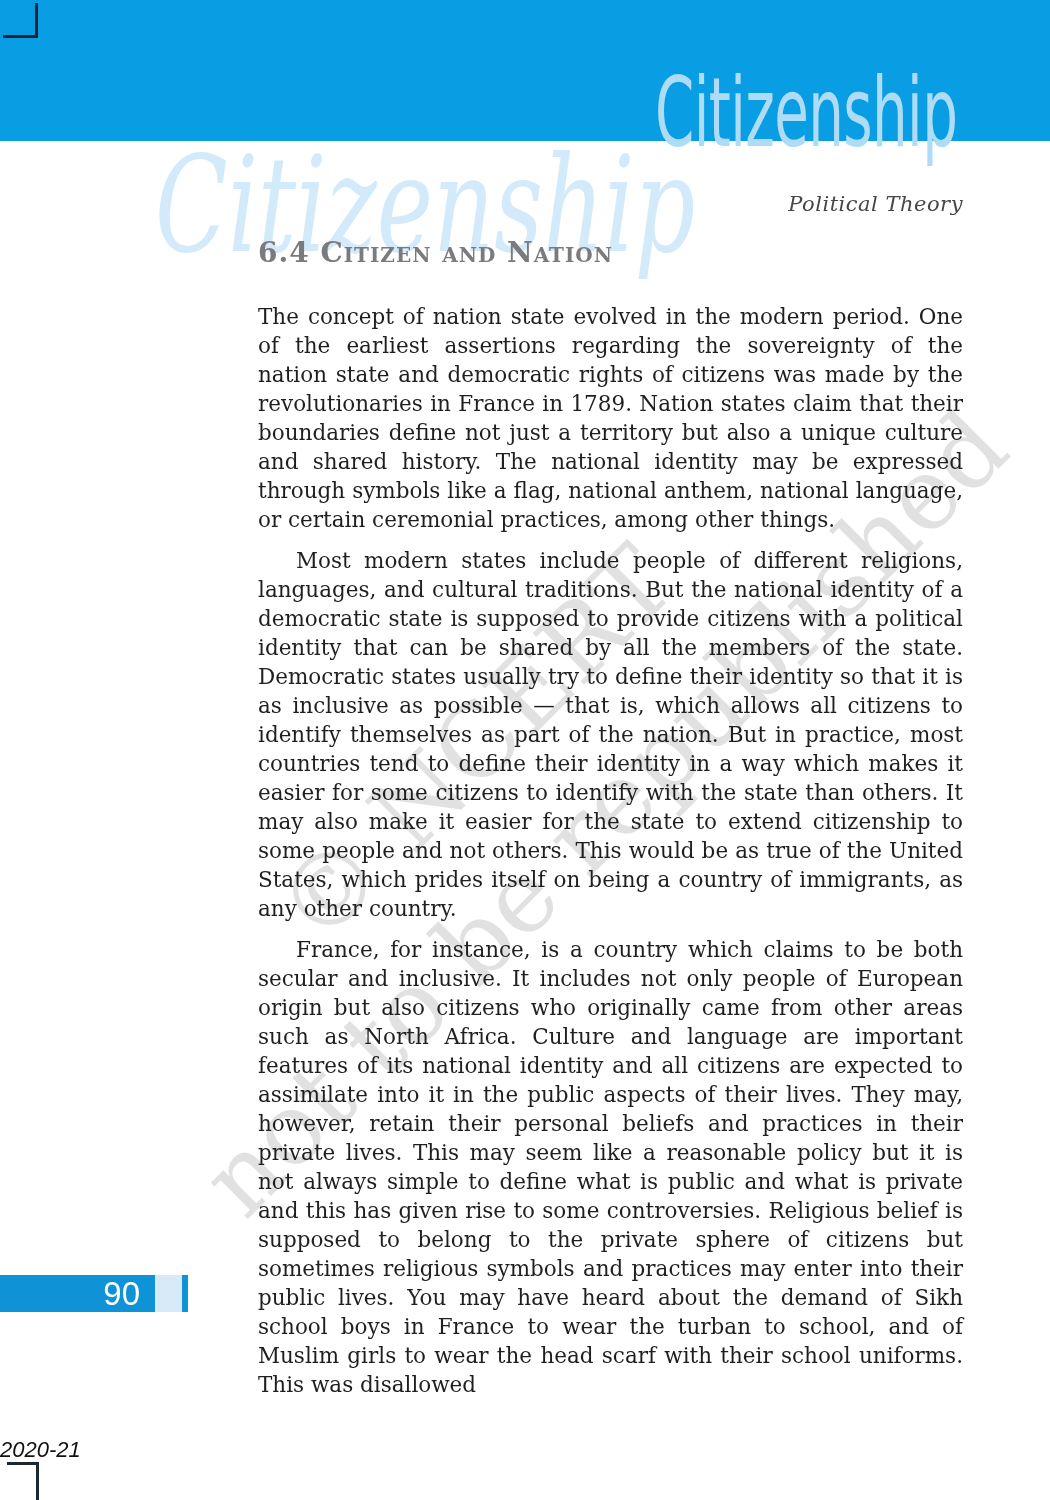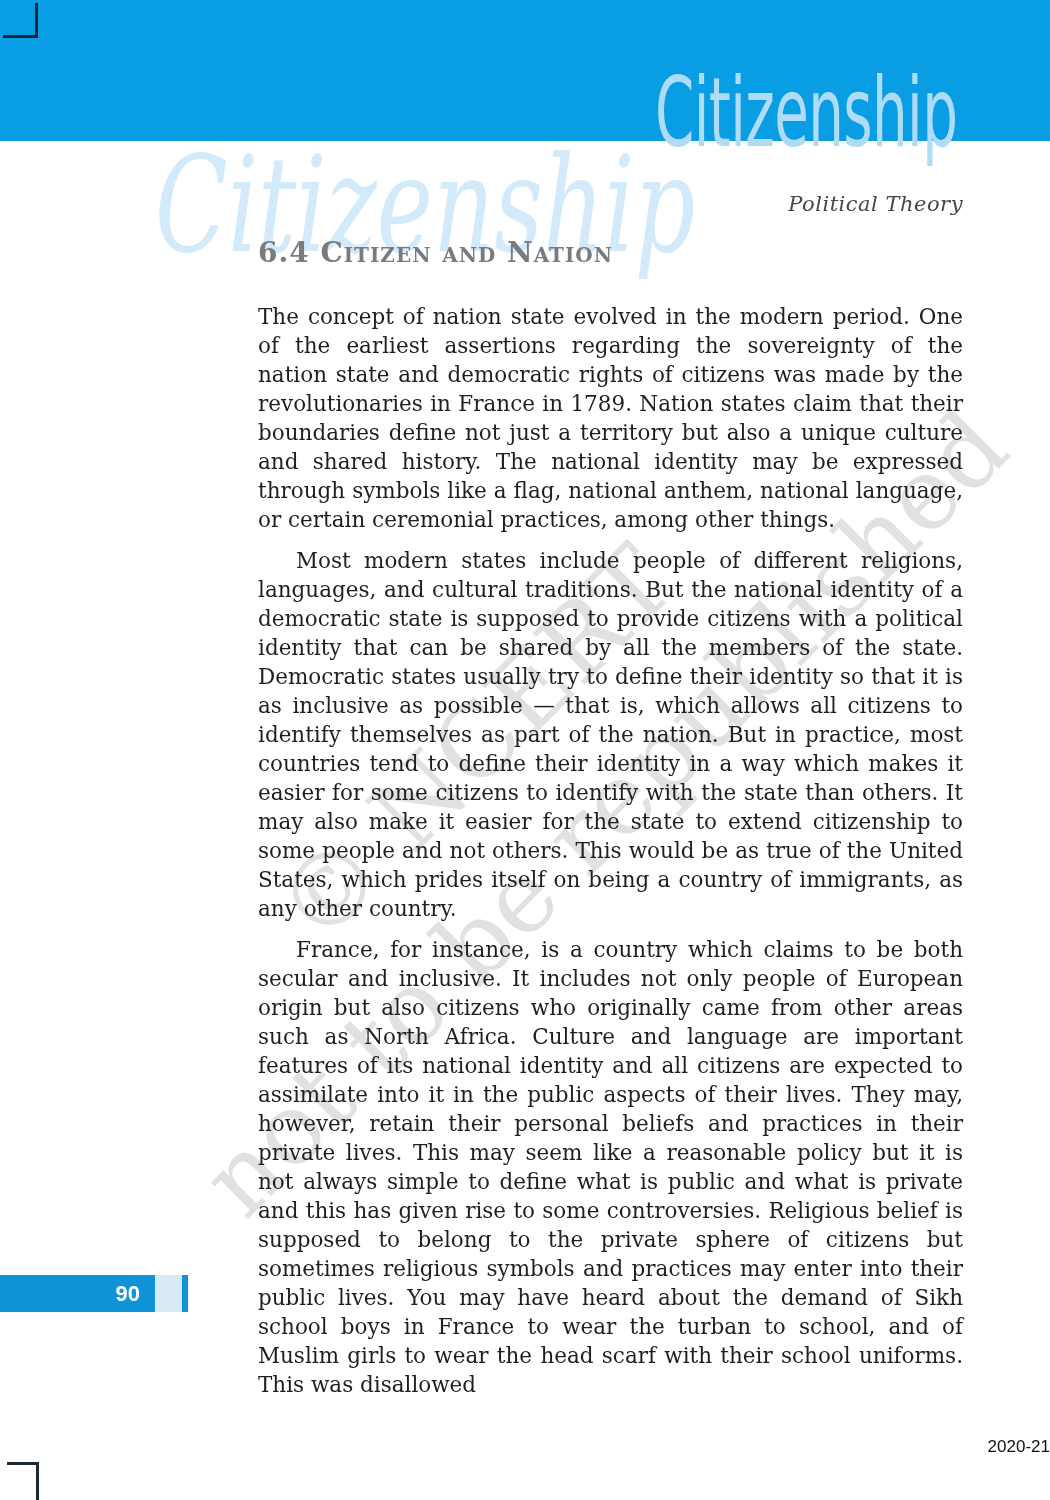--- a/index.html
+++ b/index.html
@@ -101,43 +101,44 @@
     color:var(--body-text);
     z-index:2;
   }
   .body-text p{margin:0 0 12px 0;}
   .body-text p.indented{text-indent:38px;}
   .page-badge{
     position:absolute;left:0;top:1275px;width:155px;height:37px;
     background:var(--badge-blue);
     color:#ffffff;
     font-family:"Liberation Sans", sans-serif;
-    font-weight:bold;
-    font-size:22px;line-height:37px;
+    font-weight:normal;
+    font-size:33px;line-height:37px;
     text-align:right;
     padding-right:15px;
     z-index:4;
   }
   .badge-light-square{
     position:absolute;left:155px;top:1275px;width:27px;height:37px;
     background:var(--badge-light-square);
     z-index:4;
   }
   .badge-accent-bar{
     position:absolute;left:182px;top:1275px;width:6px;height:37px;
     background:var(--badge-blue);
     z-index:4;
   }
   .footer-year{
     position:absolute;left:0;top:1437px;width:1050px;
-    text-align:right;
+    text-align:left;
     font-family:"Liberation Sans", sans-serif;
-    font-size:17px;
+    font-size:22px;
     color:#111111;
     z-index:3;
+    font-style:italic;
   }
 </style>
 </head>
 <body>
 
 <div class="band"></div>
 
 <div class="crop-mark-tl"></div>
 <div class="crop-mark-bl"></div>
 

